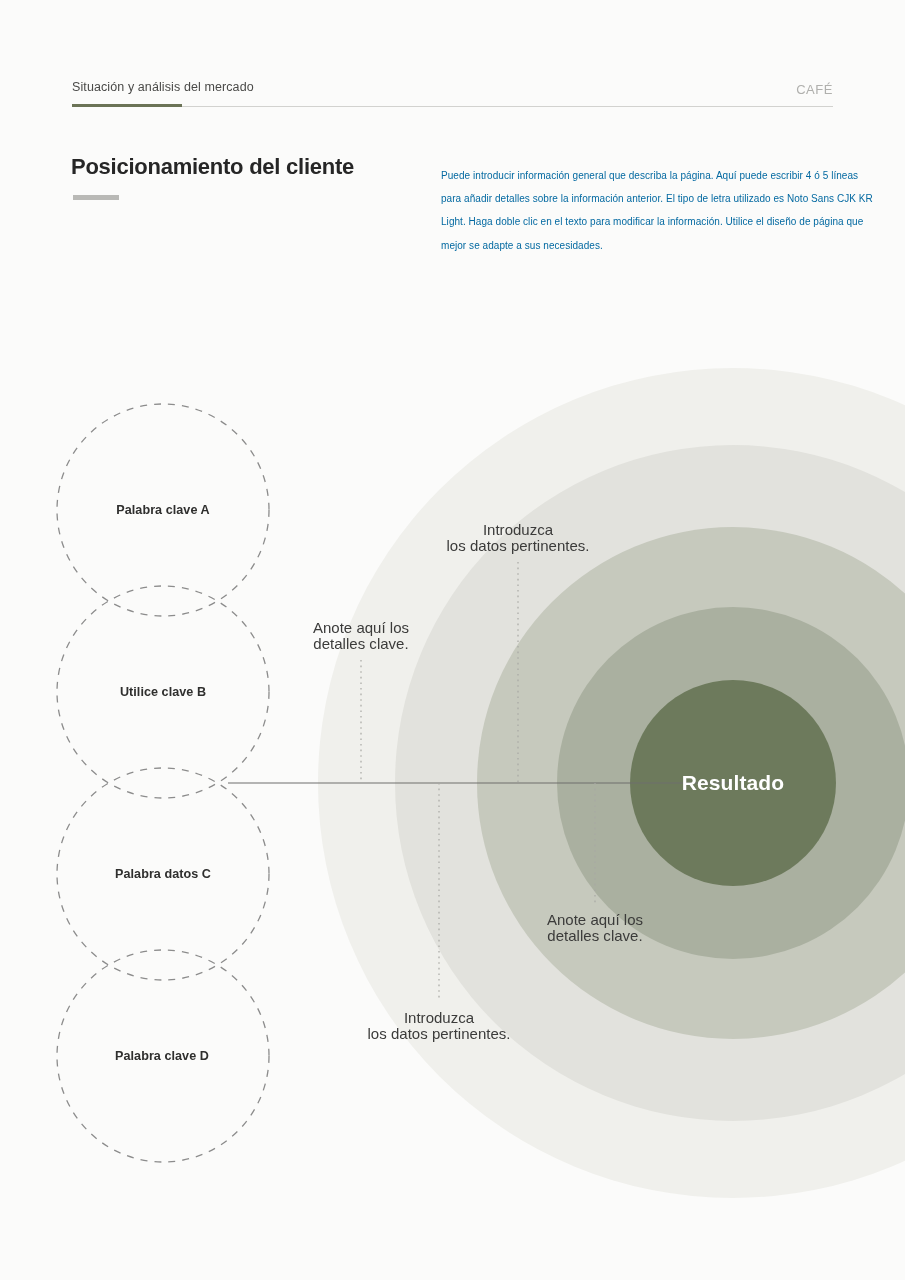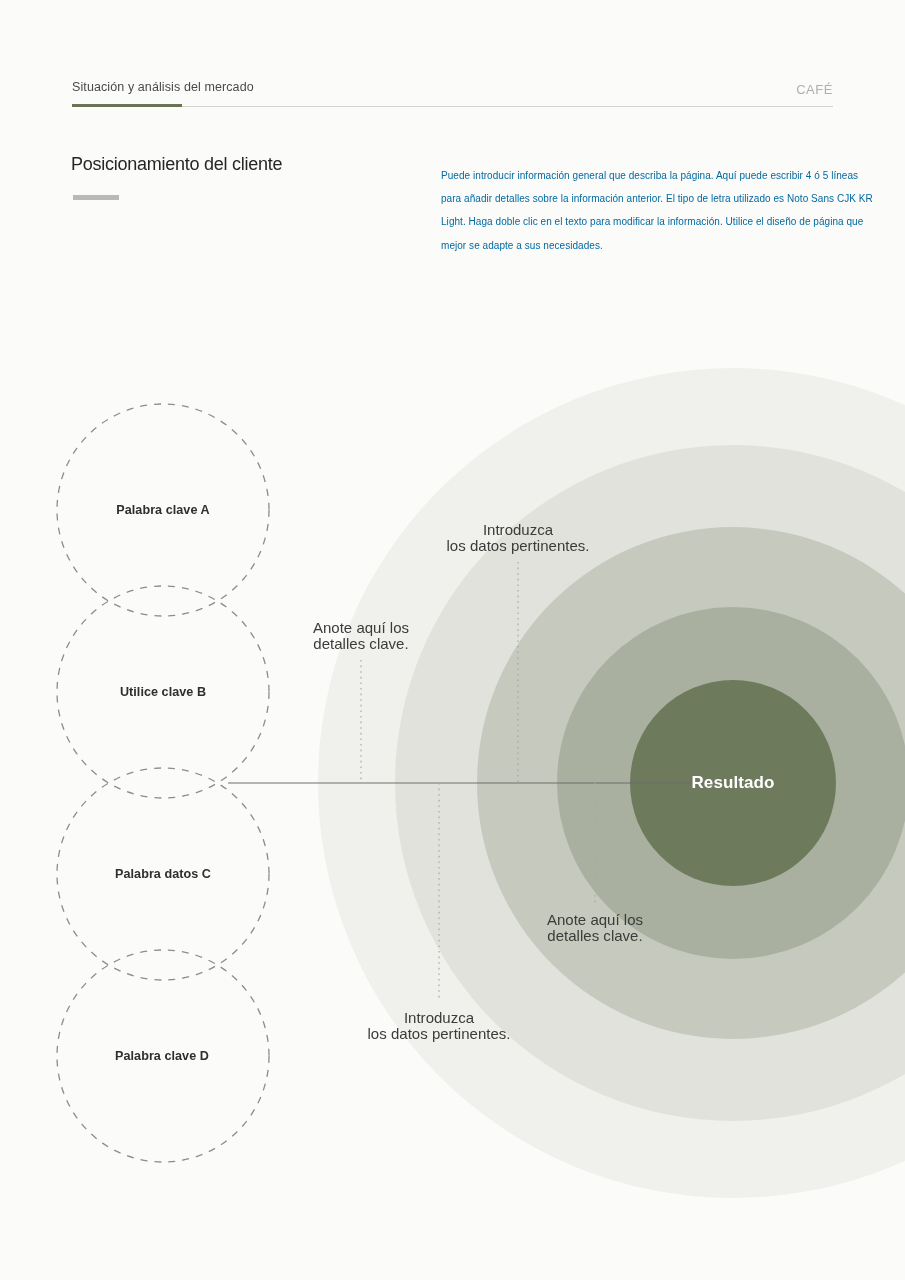--- a/index.html
+++ b/index.html
@@ -61,22 +61,22 @@
     width: 110px;
     height: 3px;
     background: #6b7356;
   }
 
   
   #page-title {
     position: absolute;
     left: 71px;
     top: 154px;
-    font-size: 18px;
-    font-weight: 400;
+    font-size: 22px;
+    font-weight: 700;
     color: #262626;
     letter-spacing: -0.25px;
     white-space: nowrap;
   }
   #title-underline {
     position: absolute;
     left: 73px;
     top: 195px;
     width: 46px;
     height: 5px;
@@ -122,21 +122,21 @@
     line-height: 16.2px;
     color: #3b3b3a;
     text-align: center;
     white-space: pre-line;
     transform: translateX(-50%);
     letter-spacing: .02px;
   }
 
   #result-label {
     position: absolute;
-    font-size: 17px;
+    font-size: 21px;
     font-weight: 700;
     color: #ffffff;
     white-space: nowrap;
     transform: translate(-50%, -50%);
     letter-spacing: .1px;
   }
 </style>
 </head>
 <body style="background: rgb(251, 251, 250);">
 

